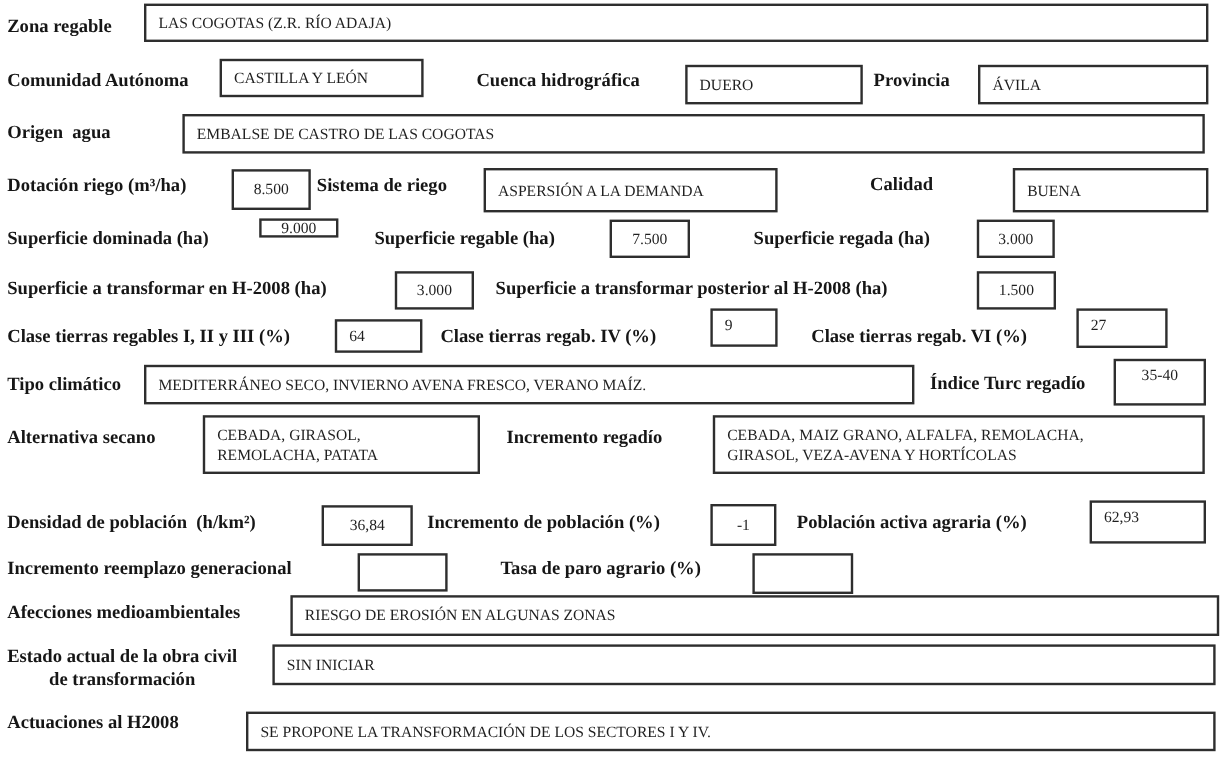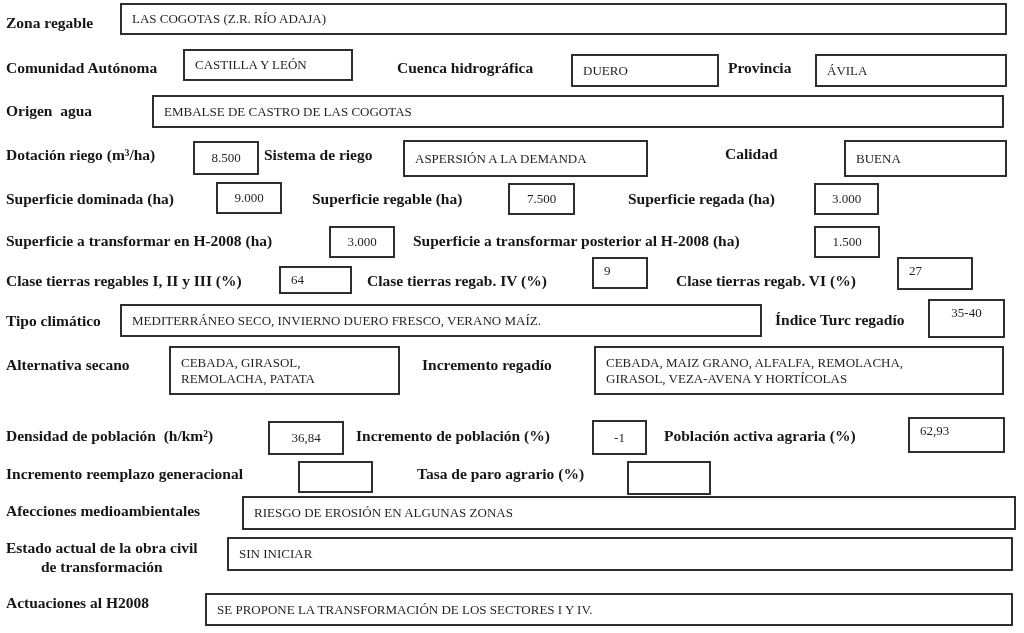--- a/index.html
+++ b/index.html
@@ -56,40 +56,40 @@
   <div class="box" style="left:152px;top:95px;width:852px;height:33px">EMBALSE DE CASTRO DE LAS COGOTAS</div>
 
   <div class="lbl" style="left:6px;top:145px">Dotación riego (m³/ha)</div>
   <div class="box center" style="left:193px;top:141px;width:66px;height:34px">8.500</div>
   <div class="lbl" style="left:264px;top:145px">Sistema de riego</div>
   <div class="box" style="left:403px;top:140px;width:245px;height:37px">ASPERSIÓN A LA DEMANDA</div>
   <div class="lbl" style="left:725px;top:144px">Calidad</div>
   <div class="box" style="left:844px;top:140px;width:163px;height:37px">BUENA</div>
 
   <div class="lbl" style="left:6px;top:189px">Superficie dominada (ha)</div>
-  <div class="box center" style="left:216px;top:182px;width:66px;height:32px">9.000</div>
+  <div class="box center" style="left:216px;top:182px;width:66px;height:16px">9.000</div>
   <div class="lbl" style="left:312px;top:189px">Superficie regable (ha)</div>
   <div class="box center" style="left:508px;top:183px;width:67px;height:32px">7.500</div>
   <div class="lbl" style="left:628px;top:189px">Superficie regada (ha)</div>
   <div class="box center" style="left:814px;top:183px;width:65px;height:32px">3.000</div>
 
   <div class="lbl" style="left:6px;top:231px">Superficie a transformar en H-2008 (ha)</div>
   <div class="box center" style="left:329px;top:226px;width:66px;height:32px">3.000</div>
   <div class="lbl" style="left:413px;top:231px">Superficie a transformar posterior al H-2008 (ha)</div>
   <div class="box center" style="left:814px;top:226px;width:66px;height:32px">1.500</div>
 
   <div class="lbl" style="left:6px;top:271px">Clase tierras regables I, II y III (%)</div>
   <div class="box" style="left:279px;top:266px;width:73px;height:28px">64</div>
   <div class="lbl" style="left:367px;top:271px">Clase tierras regab. IV (%)</div>
   <div class="box top" style="left:592px;top:257px;width:56px;height:32px">9</div>
   <div class="lbl" style="left:676px;top:271px">Clase tierras regab. VI (%)</div>
   <div class="box top" style="left:897px;top:257px;width:76px;height:33px">27</div>
 
   <div class="lbl" style="left:6px;top:311px">Tipo climático</div>
-  <div class="box" style="left:120px;top:304px;width:642px;height:33px">MEDITERRÁNEO SECO, INVIERNO DUERO FRESCO, VERANO MAÍZ.</div>
+  <div class="box" style="left:120px;top:304px;width:642px;height:33px">MEDITERRÁNEO SECO, INVIERNO AVENA FRESCO, VERANO MAÍZ.</div>
   <div class="lbl" style="left:775px;top:310px">Índice Turc regadío</div>
   <div class="box center top" style="left:928px;top:299px;width:77px;height:39px">35-40</div>
 
   <div class="lbl" style="left:6px;top:355px">Alternativa secano</div>
   <div class="box" style="left:169px;top:346px;width:231px;height:49px">CEBADA, GIRASOL,
 REMOLACHA, PATATA</div>
   <div class="lbl" style="left:422px;top:355px">Incremento regadío</div>
   <div class="box" style="left:594px;top:346px;width:410px;height:49px">CEBADA, MAIZ GRANO, ALFALFA, REMOLACHA,
 GIRASOL, VEZA-AVENA Y HORTÍCOLAS</div>
 

